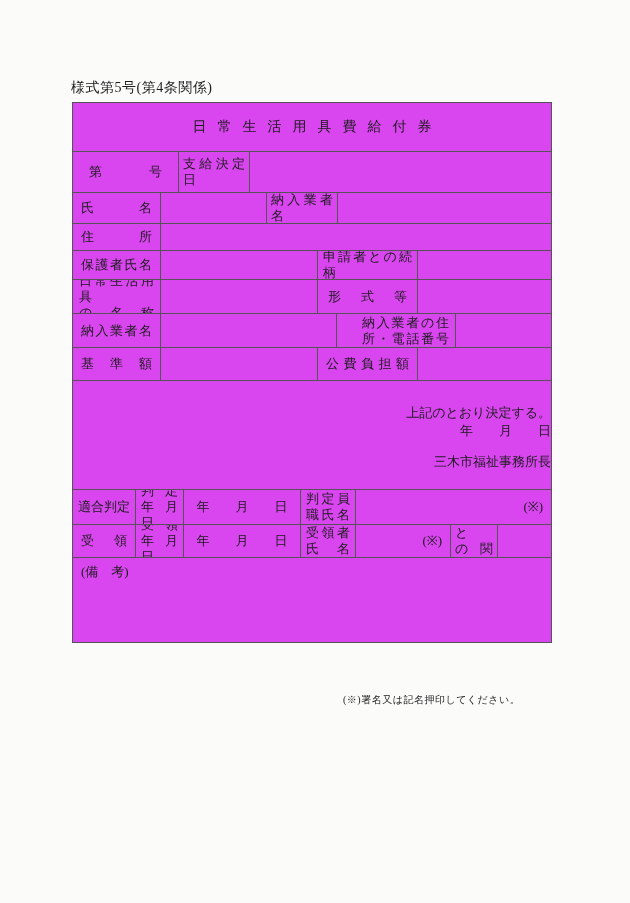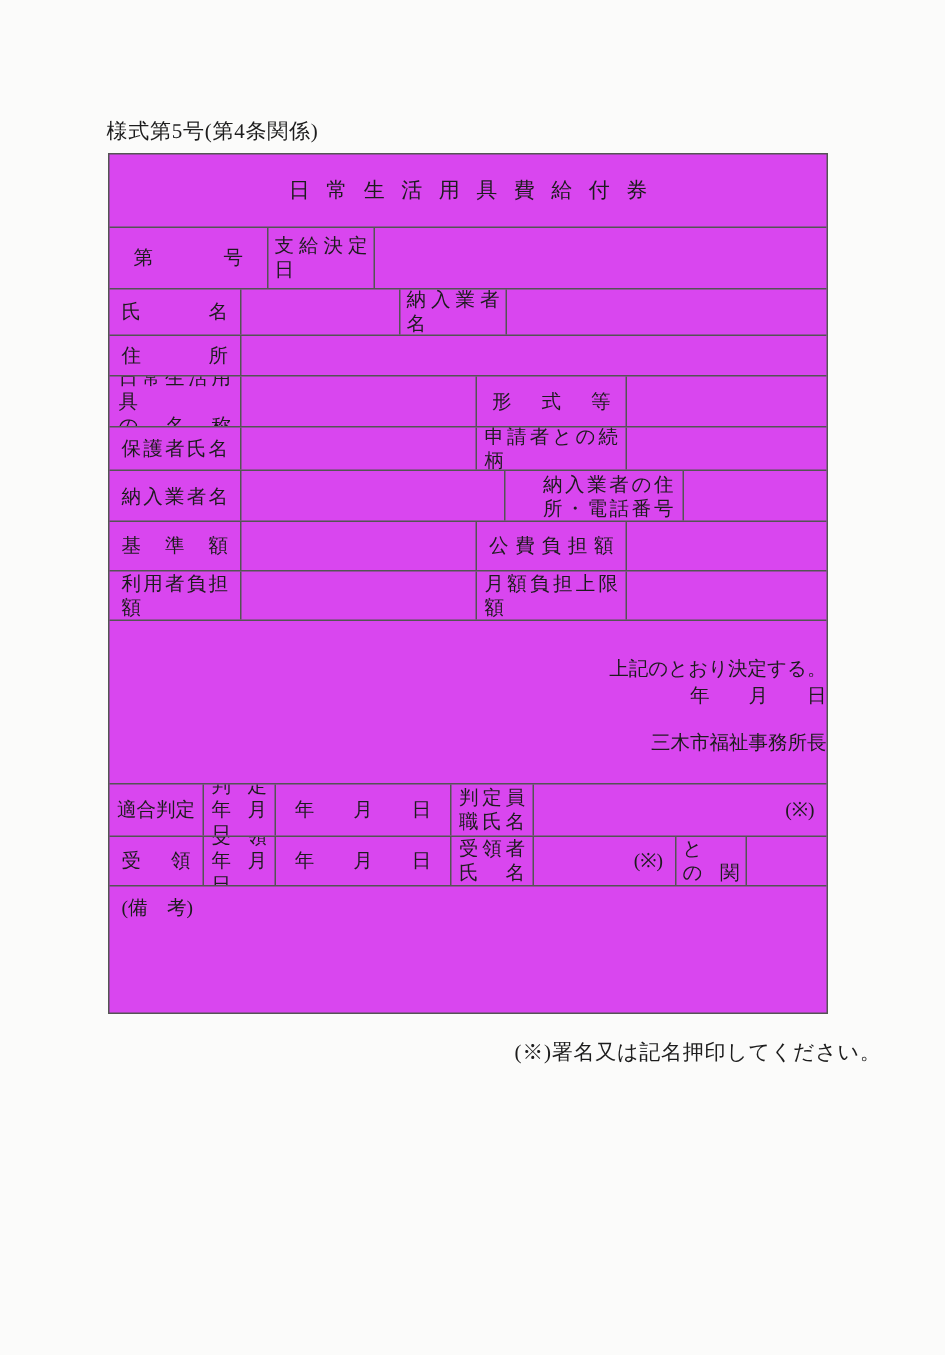--- a/index.html
+++ b/index.html
@@ -27,21 +27,21 @@
   .grow{flex:1;}
   .jl{display:block;width:100%;text-align:justify;text-align-last:justify;}
   .ctr{display:block;width:100%;text-align:center;}
   .title-row{height:49px;align-items:center;justify-content:center;display:flex;}
   .doc-title{letter-spacing:11px;text-indent:11px;font-size:14px;text-align:center;width:100%;}
   .sign-right{display:block;width:100%;text-align:right;}
   .decision-cell{justify-content:flex-start;align-items:flex-end;padding:23px 0 0 24px;line-height:18px;}
   .decision-date{padding-left:106px;}
   .decision-signer{margin-top:13px;padding-left:203px;}
   .remarks-cell{justify-content:flex-start;align-items:flex-start;padding:6px 8px;}
-  .footer-note{position:absolute;left:343px;top:693px;font-size:14px;letter-spacing:.5px;}
+  .footer-note{position:absolute;left:343px;top:693px;font-size:10px;letter-spacing:.5px;}
 </style>
 </head>
 <body>
 
 <div class="form-number">様式第5号(第4条関係)</div>
 
 <div class="sheet-table">
 
   <div class="row title-row">
     <div class="doc-title">日常生活用具費給付券</div>
@@ -77,51 +77,51 @@
 
   <div class="row" style="height:27px;">
     <div class="cell" style="width:88px;">
       <span class="jl">住所</span>
     </div>
     <div class="cell grow">
       <span></span>
     </div>
   </div>
 
+  <div class="row" style="height:29px;">
+    <div class="cell" style="width:88px;">
+      <span class="jl">保護者氏名</span>
+    </div>
+    <div class="cell" style="width:157px;">
+      <span></span>
+    </div>
+    <div class="cell" style="width:100px;padding:0 5px;">
+      <span class="jl">申請者との続柄</span>
+    </div>
+    <div class="cell grow">
+      <span></span>
+    </div>
+  </div>
+
   <div class="row" style="height:34px;">
     <div class="cell" style="width:88px;padding:0 6px;">
       <span class="jl">日常生活用具</span>
       <span class="jl">の名称</span>
     </div>
     <div class="cell" style="width:157px;">
       <span></span>
     </div>
     <div class="cell" style="width:100px;padding:0 10px;">
       <span class="jl">形式等</span>
     </div>
     <div class="cell grow">
       <span></span>
     </div>
   </div>
 
-  <div class="row" style="height:29px;">
-    <div class="cell" style="width:88px;">
-      <span class="jl">保護者氏名</span>
-    </div>
-    <div class="cell" style="width:157px;">
-      <span></span>
-    </div>
-    <div class="cell" style="width:100px;padding:0 5px;">
-      <span class="jl">申請者との続柄</span>
-    </div>
-    <div class="cell grow">
-      <span></span>
-    </div>
-  </div>
-
   <div class="row" style="height:34px;gap:19px;">
     <div class="cell" style="width:88px;">
       <span class="jl">納入業者名</span>
     </div>
     <div class="cell" style="width:157px;">
       <span></span>
     </div>
     <div class="cell" style="width:100px;padding:0 6px;">
       <span class="jl">納入業者の住</span>
       <span class="jl">所・電話番号</span>
@@ -139,34 +139,20 @@
       <span></span>
     </div>
     <div class="cell" style="width:100px;padding:0 8px;">
       <span class="jl">公費負担額</span>
     </div>
     <div class="cell grow">
       <span></span>
     </div>
   </div>
 
-  <div class="row" style="height:33px;">
-    <div class="cell" style="width:88px;">
-      <span class="jl">利用者負担額</span>
-    </div>
-    <div class="cell" style="width:157px;">
-      <span></span>
-    </div>
-    <div class="cell" style="width:100px;padding:0 5px;">
-      <span class="jl">月額負担上限額</span>
-    </div>
-    <div class="cell grow">
-      <span></span>
-    </div>
-  </div>
 
   <div class="row" style="height:109px;">
     <div class="cell grow decision-cell">
       <div>上記のとおり決定する。</div>
       <div class="decision-date">年　　月　　日</div>
       <div class="decision-signer">三木市福祉事務所長</div>
     </div>
   </div>
 
   <div class="row" style="height:35px;">

